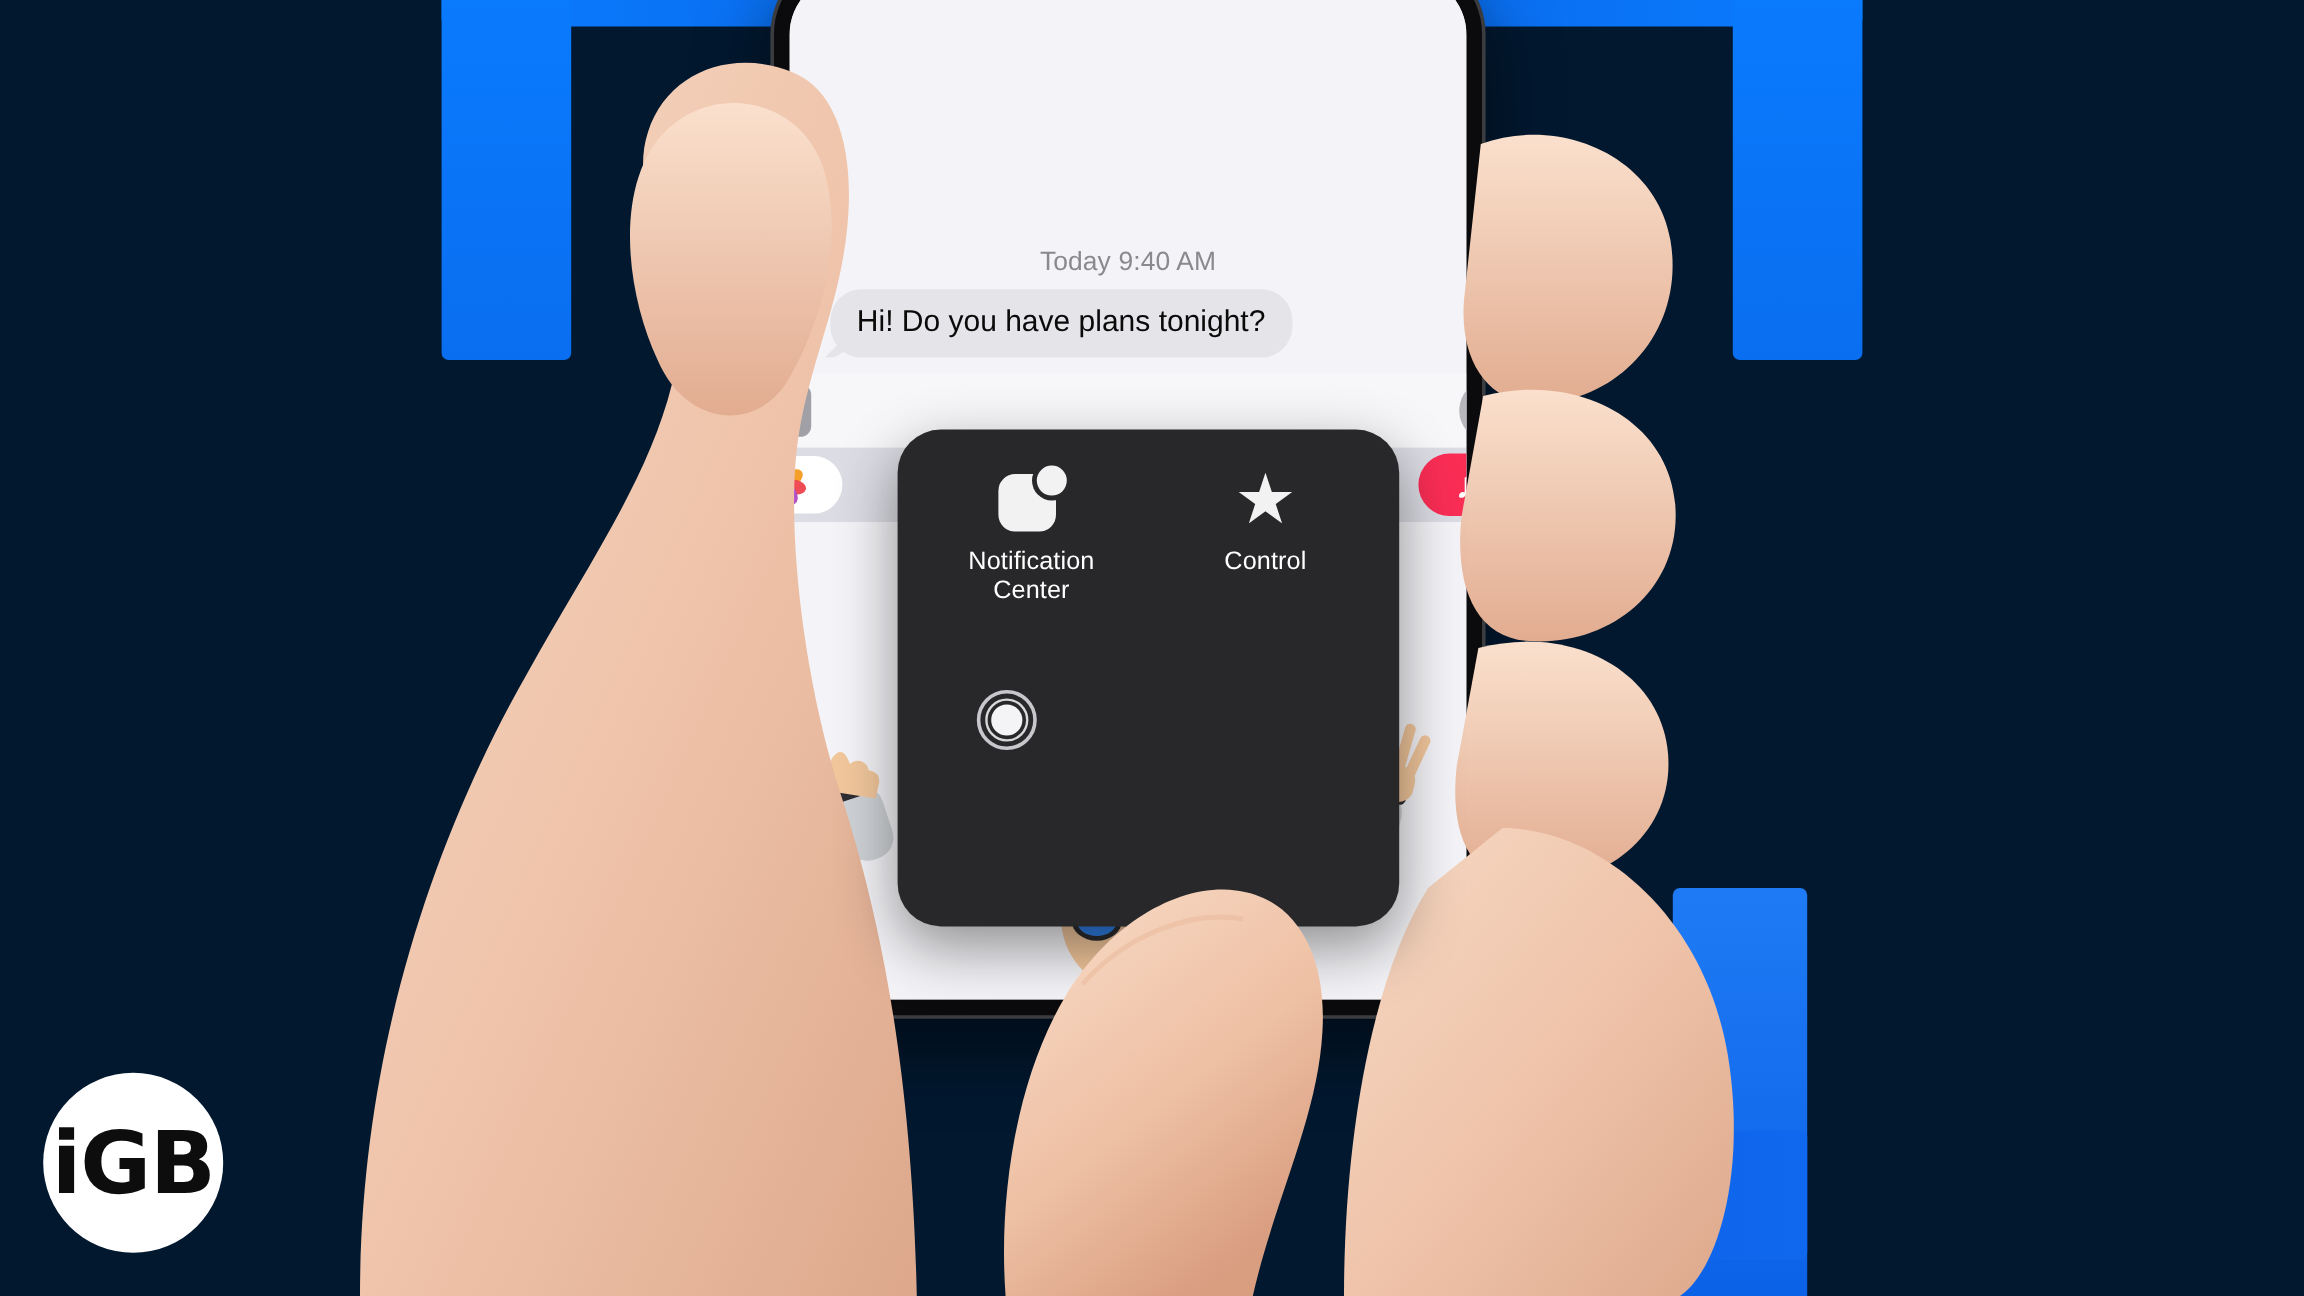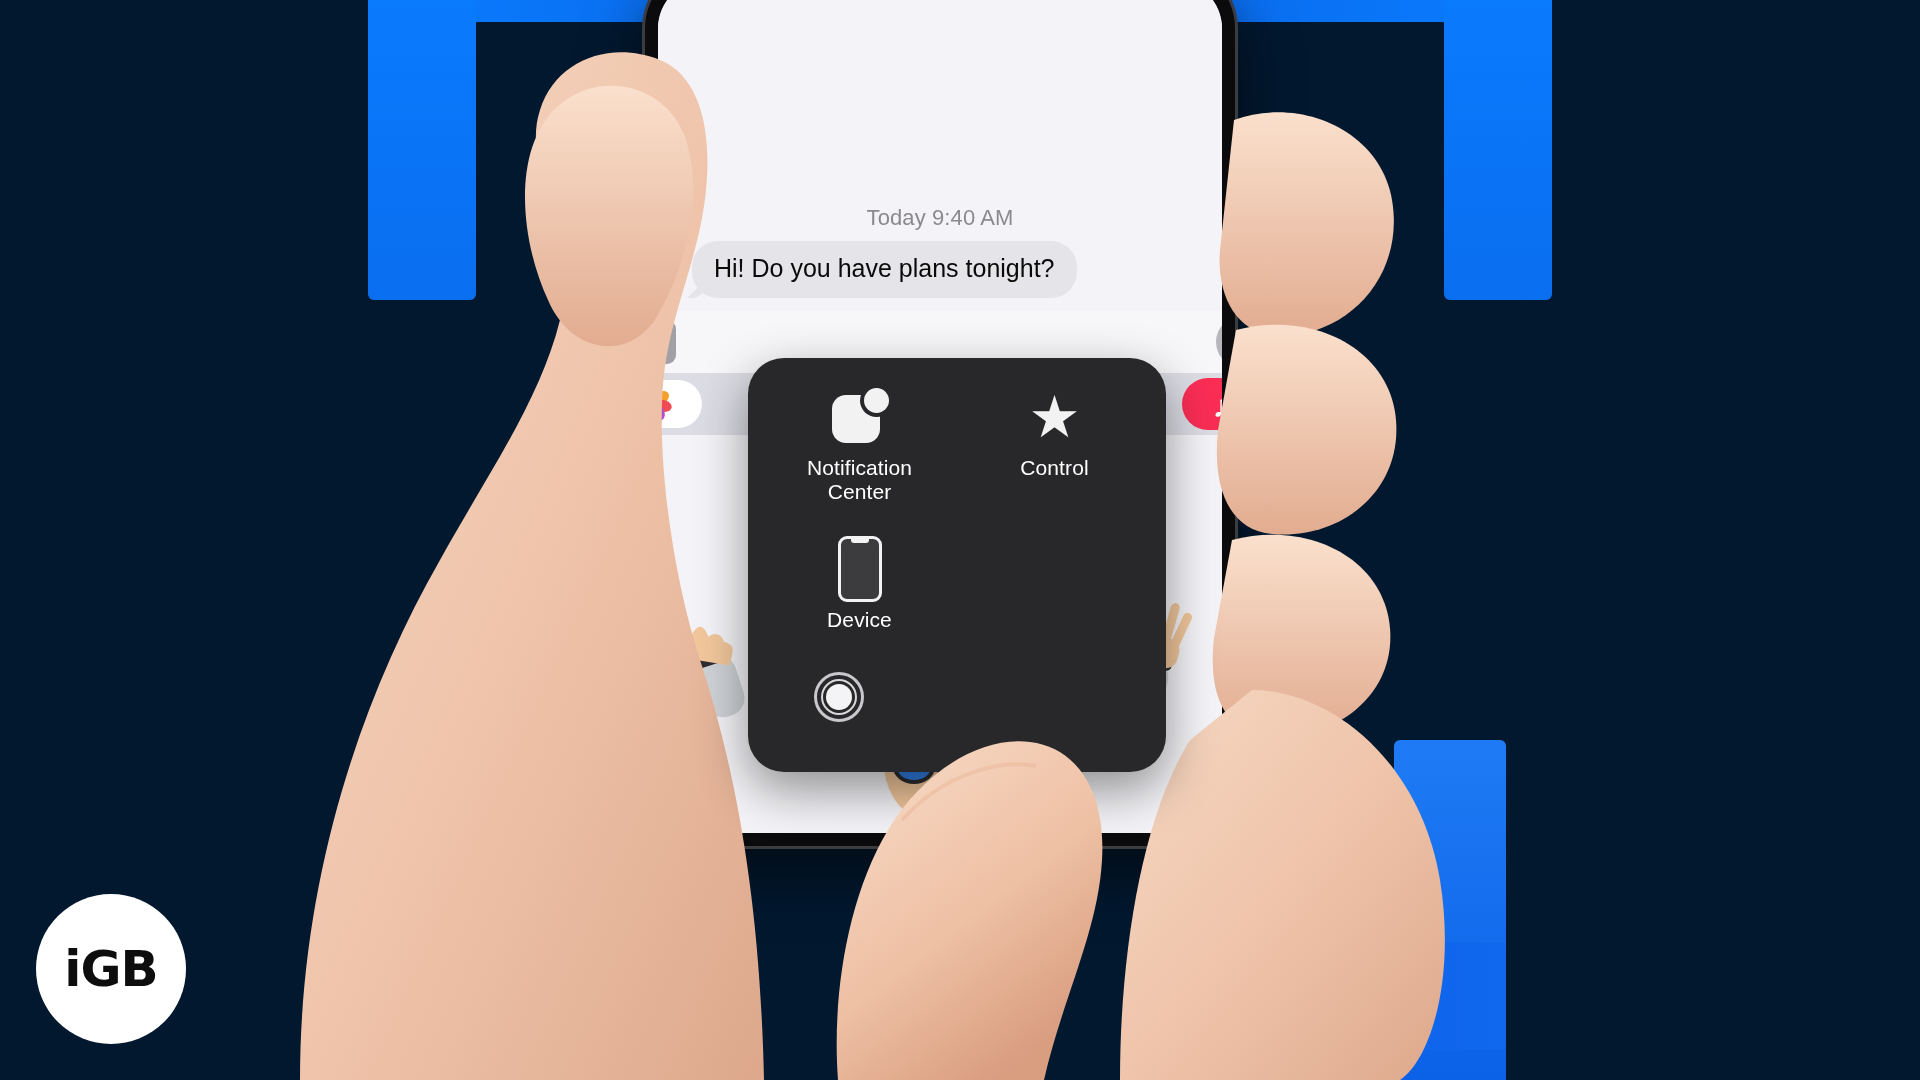--- a/index.html
+++ b/index.html
@@ -195,21 +195,21 @@
           width:300px; height:380px; z-index:60; }
 
   
   #logo {
     position:absolute; left:36px; bottom:36px;
     width:150px; height:150px; border-radius:50%;
     background:#fff; display:flex; align-items:center; justify-content:center;
     z-index:70;
   }
   #logo-text { font-family:"DejaVu Sans", sans-serif; font-weight:bold;
-    font-size:50px; color:#0d0d0d; letter-spacing:-1px; }
+    font-size:72px; color:#0d0d0d; letter-spacing:-1px; }
 </style>
 </head>
 <body>
 
 <div id="bg"></div>
 
 <div class="brk" id="brk-tl">
   <div class="arm h"></div>
   <div class="arm v"></div>
 </div>
@@ -348,28 +348,20 @@
     </div>
 
 
     <div class="menu-item">
       <div class="menu-icon">
         <span class="ic-star">★</span>
       </div>
       <div class="menu-label">Control</div>
     </div>
 
-    <div class="menu-item">
-      <div class="menu-icon">
-        <div class="ic-device">
-            <div class="notch"></div>
-          </div>
-      </div>
-      <div class="menu-label">Device</div>
-    </div>
 
     <div id="menu-row3">
 
 
       <div class="menu-item">
         <div class="menu-icon">
           <div class="ic-home"></div>
         </div>
         <div class="menu-label"></div>
       </div>

